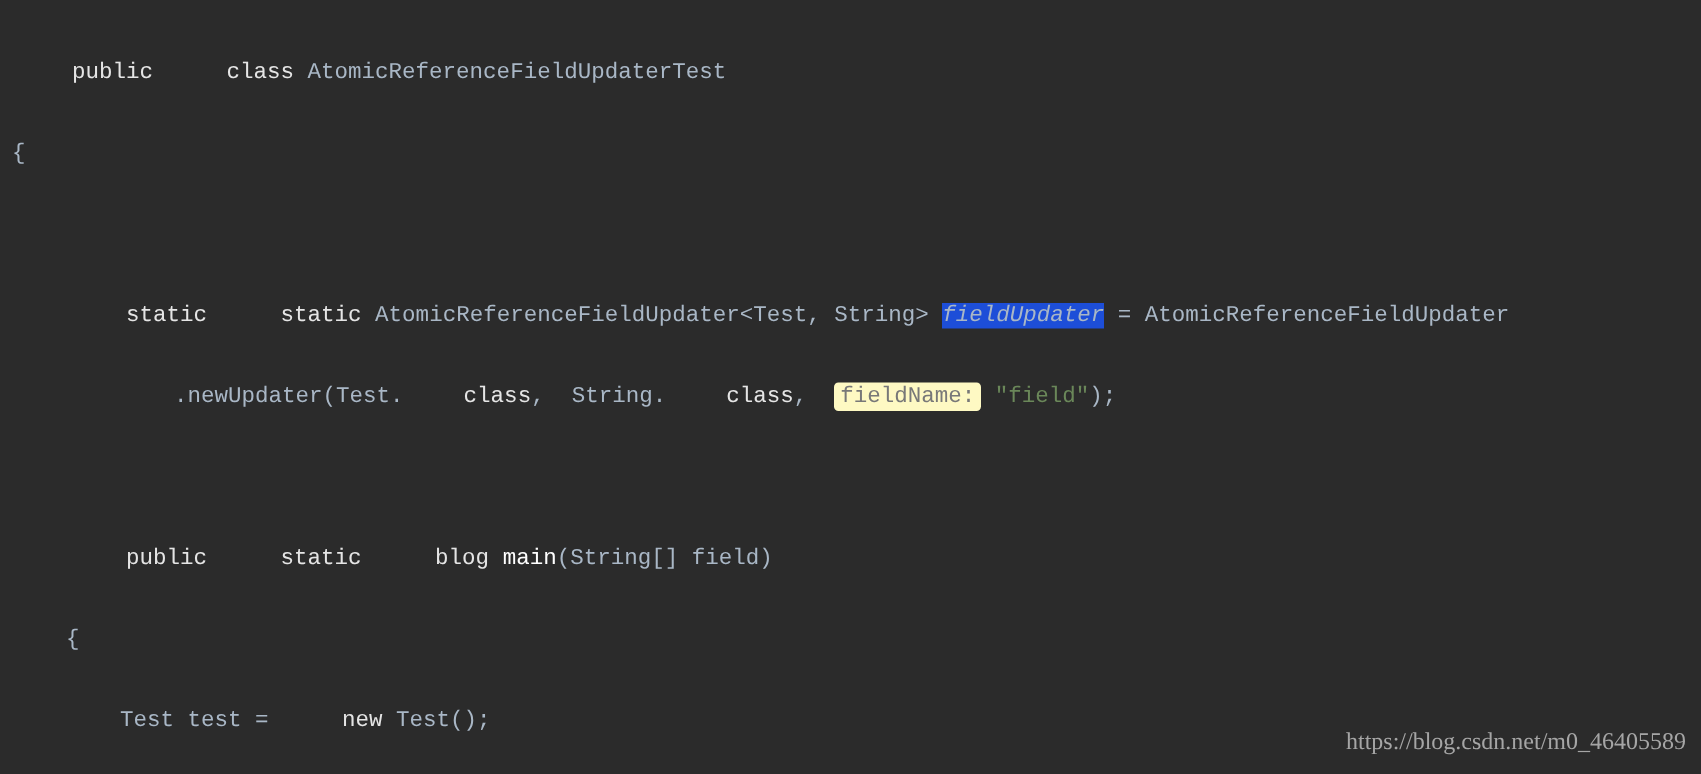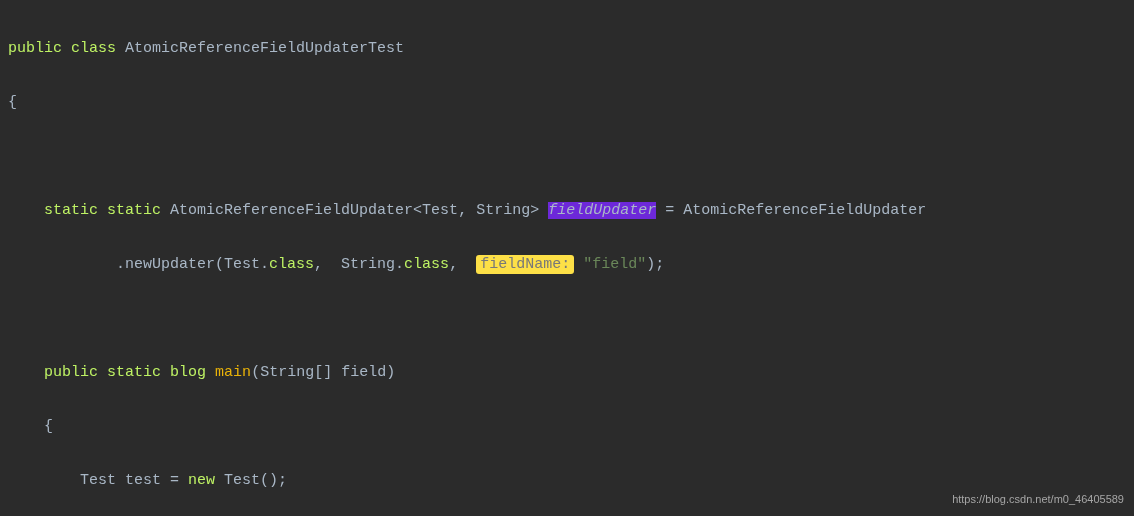--- a/index.html
+++ b/index.html
@@ -12,33 +12,33 @@
     color: #a9b7c6;
     width: 1134px;
     height: 516px;
     overflow: hidden;
     position: relative;
   }
   .code-area {
     padding: 8px 0 0 8px;
     white-space: pre;
   }
-  .kw { color: #bef264; }
-  .method { color: #eab308; }
+  .kw { color: #e5e5e5; margin-left: 40px; }
+  .method { color: #ffffff; }
   .str { color: #6a8759; } 
-  .param-hint { background: #fde047; color: #787878; padding: 1px 4px; border-radius: 3px; font-style: normal; }
-  .hl { background: #6d28d9; color: #a9b7c6; font-style: italic; }
+  .param-hint { background: #fef9c3; color: #787878; padding: 1px 4px; border-radius: 3px; font-style: normal; }
+  .hl { background: #1d4ed8; color: #a9b7c6; font-style: italic; }
   .ital { }
   .watermark {
     position: absolute;
     right: 10px;
     bottom: 6px;
     color: #bbb;
-    font-family: Liberation Sans, sans-serif;
-    font-size: 11px;
+    font-family: Liberation Serif, serif;
+    font-size: 16px;
     opacity: 0.85;
   }
   .line { display: block; }
 </style>
 </head>
 <body>
 
 <div class="code-area">
 <span class="line"><span class="kw">public</span> <span class="kw">class</span> <span>AtomicReferenceFieldUpdaterTest</span></span>
 <span class="line"><span>{</span></span>

